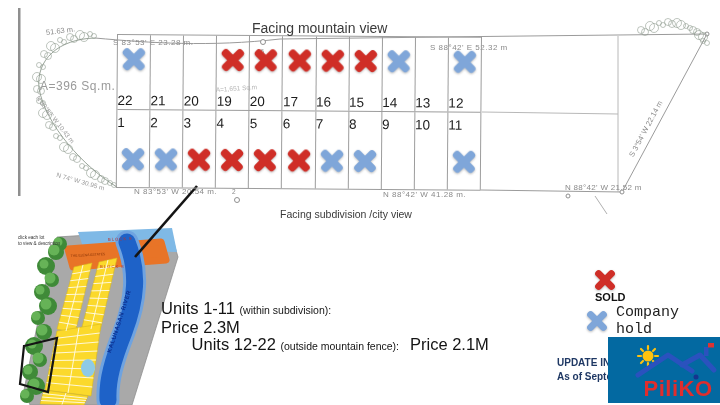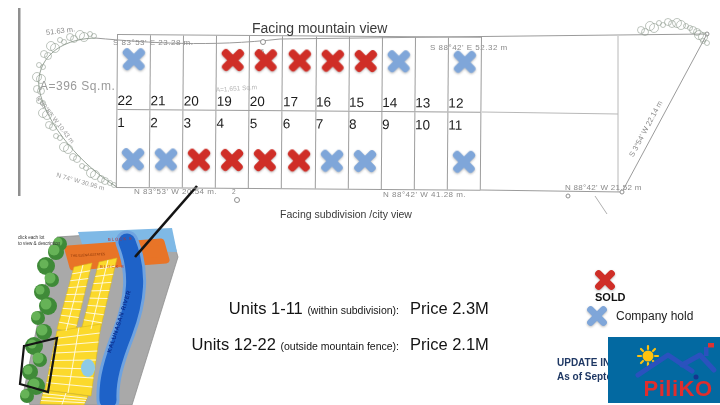--- a/index.html
+++ b/index.html
@@ -43,40 +43,40 @@
 
   
   .lbl{position:absolute;z-index:3;color:#3a3a3a;}
   #facing-top{left:252px;top:20px;width:160px;text-align:left;font-size:14px;}
   #facing-bottom{left:266px;top:208px;width:160px;text-align:center;font-size:10.5px;}
 
   
   #title{position:absolute;left:178px;top:250px;width:348px;text-align:center;
     font-size:21.5px;font-weight:bold;letter-spacing:.3px;color:#0e0e0e;white-space:pre;z-index:3;}
   .info-row{position:absolute;left:150px;width:352px;display:flex;align-items:baseline;z-index:3;color:#141414;}
-  #info-row-1{top:299px;}
+  #info-row-1{top:299px;flex-direction:column;}
   #info-row-2{top:335px;}
   .row-label{flex:1;text-align:right;font-size:16.5px;white-space:pre;}
   .row-label .small{font-size:10.5px;}
   .row-price{width:92px;margin-left:11px;text-align:left;font-size:16.5px;white-space:pre;}
 
   
   .legend-row{position:absolute;left:585px;display:flex;align-items:center;z-index:3;}
   #legend-sold{top:268px;flex-direction:column;}
   #legend-hold{top:304px;}
   .legend-x{position:relative;width:23px;height:23px;flex:0 0 23px;
     filter:drop-shadow(0 1.5px 1px rgba(60,60,60,.35));}
   .legend-x::before,.legend-x::after{content:"";position:absolute;left:50%;top:50%;
     width:25px;height:7px;border-radius:3.5px;background:#999;}
   .legend-x::before{transform:translate(-50%,-50%) rotate(45deg);}
   .legend-x::after{transform:translate(-50%,-50%) rotate(-45deg);}
   .legend-x.sold::before,.legend-x.sold::after{background:var(--sold);}
   .legend-x.hold::before,.legend-x.hold::after{background:var(--hold);}
   #legend-sold .legend-label{font-weight:bold;font-size:11px;color:#111;margin-left:10px;}
-  #legend-hold .legend-label{font-size:12px;color:#222;margin-left:8px;}
+  #legend-hold .legend-label{font-size:15px;color:#222;margin-left:8px;font-family:Liberation Mono, monospace;}
 
   
   #footer-text{position:absolute;left:557px;top:356px;z-index:3;color:var(--navy);
     font-weight:bold;font-size:10px;line-height:13.5px;white-space:nowrap;}
   #logo{position:absolute;left:608px;top:337px;width:112px;height:66px;background:#0369a1;z-index:4;}
 </style>
 </head>
 <body>
 <div id="stage">
 

